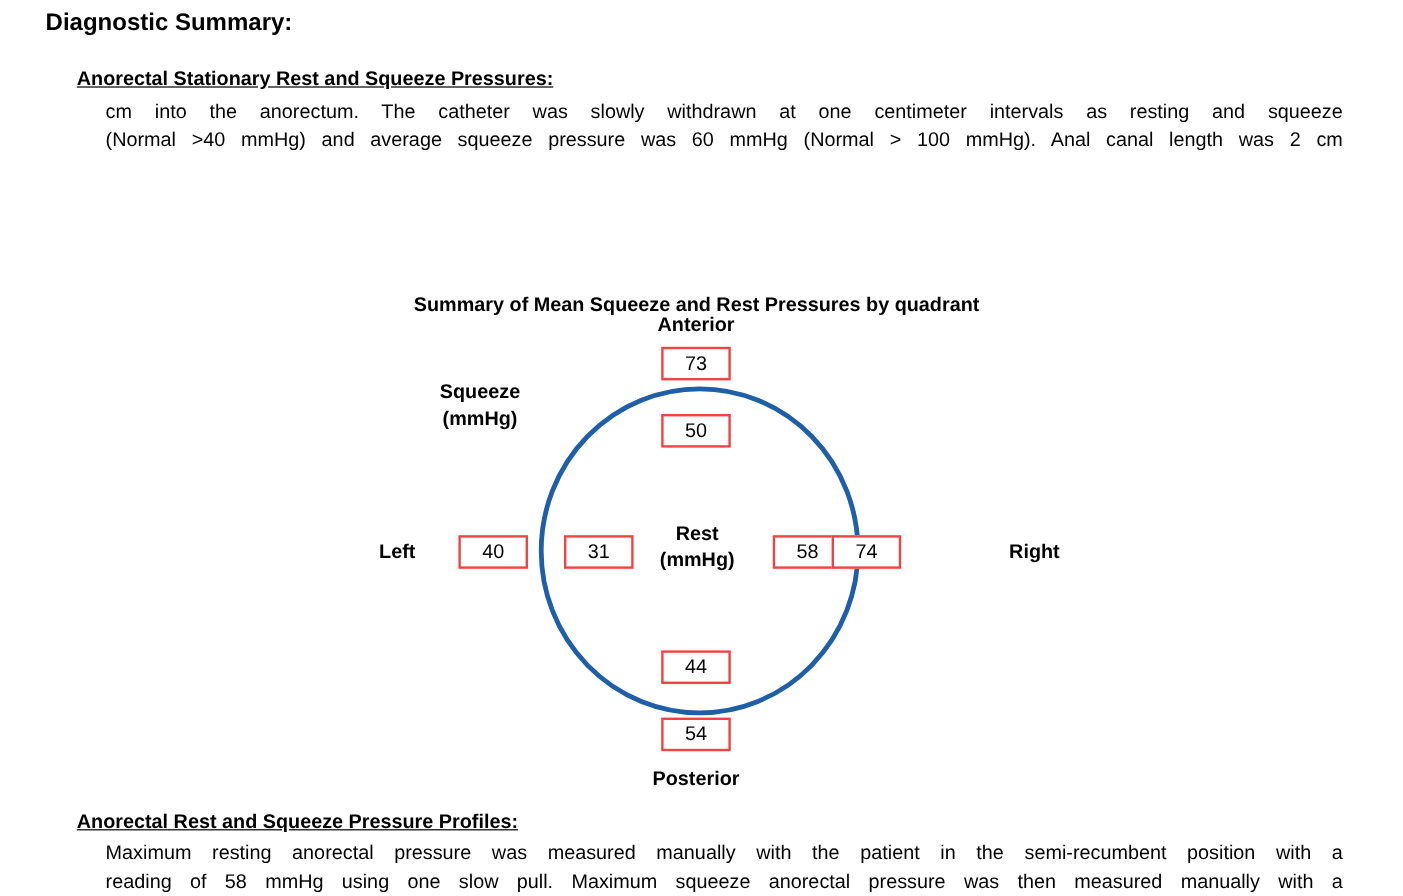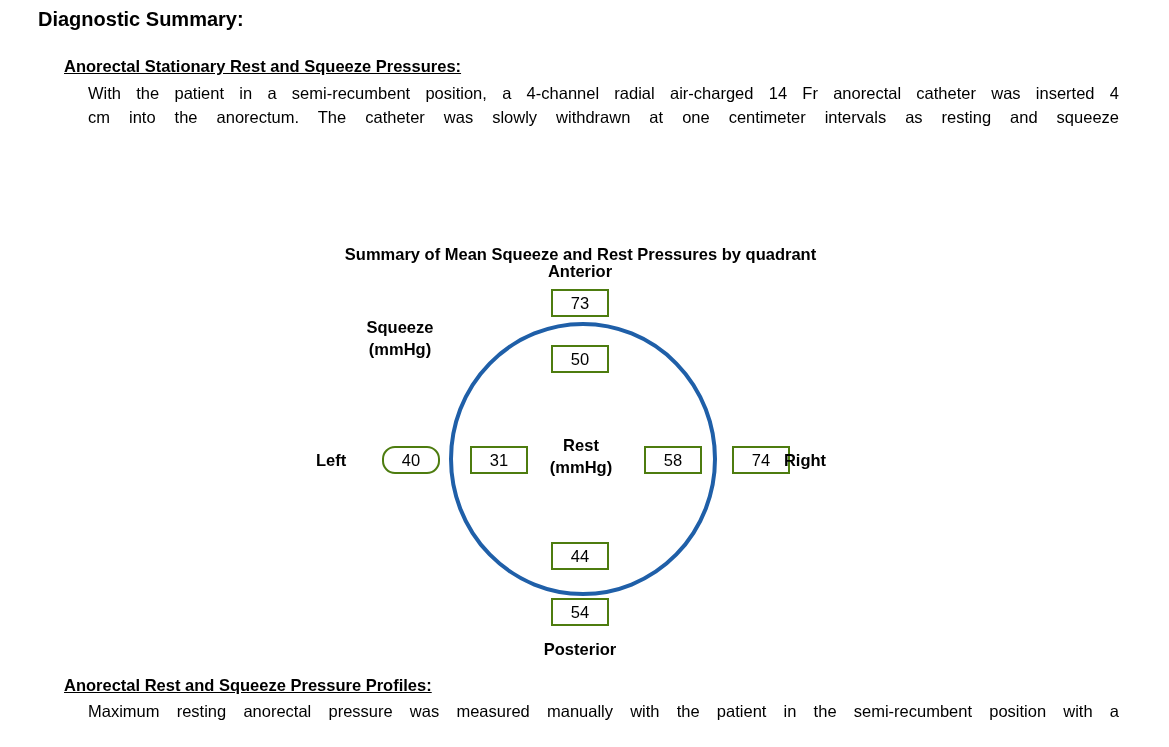--- a/index.html
+++ b/index.html
@@ -6,65 +6,66 @@
   body { width: 1169px; height: 747px; position: relative; overflow: hidden;
          font-family: "Liberation Sans", sans-serif; color: #000; }
   .abs { position: absolute; }
   .h1 { left: 38px; top: 8px; font-size: 20px; font-weight: bold; }
   .h2 { left: 64px; font-size: 16.5px; font-weight: bold; text-decoration: underline; }
   .para { left: 88px; width: 1031px; font-size: 16.5px; line-height: 24px; text-align: justify; }
   .para .line { display: block; text-align: justify; text-align-last: justify; white-space: nowrap; }
   .para .line.last { text-align-last: left; }
   .fig-title { left: 0; width: 1161px; top: 245px; text-align: center; font-size: 16.5px; font-weight: bold; }
   .lbl { font-size: 16.5px; font-weight: bold; text-align: center; line-height: 22px; }
-  .box { width: 58px; height: 28px; border: 2px solid #4d7c0f; box-sizing: border-box;
+  .box { width: 58px; height: 28px; border: 2px solid #ef4444; box-sizing: border-box;
          font-size: 16.5px; text-align: center; line-height: 24px; background: #fff; }
   svg.ring { position: absolute; left: 0; top: 0; }
 </style>
 </head>
 <body>
 
 <div class="abs h1">Diagnostic Summary:</div>
 
 <div class="abs h2" style="top:57px;">Anorectal Stationary Rest and Squeeze Pressures:</div>
 
 <div class="abs para" style="top:81px;">
-  <span class="line">With the patient in a semi-recumbent position, a 4-channel radial air-charged 14 Fr anorectal catheter was inserted 4</span>
   <span class="line">cm into the anorectum.   The catheter was slowly withdrawn at one centimeter intervals as resting and squeeze</span>
+  <span class="line">(Normal &gt;40 mmHg) and average squeeze pressure was 60 mmHg (Normal &gt; 100 mmHg).   Anal canal length was 2 cm</span>
 </div>
 
 <div class="abs fig-title">Summary of Mean Squeeze and Rest Pressures by quadrant</div>
 
 <svg class="ring" width="1169" height="747">
   <ellipse cx="583" cy="459" rx="132" ry="135" fill="none" stroke="#1f5fa8" stroke-width="4"></ellipse>
 </svg>
 
 <div class="abs lbl" style="left:530px; top:260px; width:100px;">Anterior</div>
 <div class="abs box" style="left:551px; top:289px;">73</div>
 <div class="abs box" style="left:551px; top:345px;">50</div>
 
 <div class="abs lbl" style="left:350px; top:316px; width:100px;">
   <div>Squeeze</div>
   <div>(mmHg)</div>
 </div>
 
 <div class="abs lbl" style="left:300px; top:449px; width:62px;">Left</div>
-<div class="abs box" style="left:382px; top:446px;border-radius:13px;">40</div>
+<div class="abs box" style="left:382px; top:446px;">40</div>
 <div class="abs box" style="left:470px; top:446px;">31</div>
 
 <div class="abs lbl" style="left:531px; top:434px; width:100px;">
   <div>Rest</div>
   <div>(mmHg)</div>
 </div>
 
 <div class="abs box" style="left:644px; top:446px;">58</div>
-<div class="abs box" style="left:732px; top:446px;">74</div>
-<div class="abs lbl" style="left:773px; top:449px; width:64px;">Right</div>
+<div class="abs box" style="left:693px; top:446px;">74</div>
+<div class="abs lbl" style="left:830px; top:449px; width:64px;">Right</div>
 
 <div class="abs box" style="left:551px; top:542px;">44</div>
 <div class="abs box" style="left:551px; top:598px;">54</div>
 <div class="abs lbl" style="left:520px; top:638px; width:120px;">Posterior</div>
 
 <div class="abs h2" style="top:676px;">Anorectal Rest and Squeeze Pressure Profiles:</div>
 
 <div class="abs para" style="top:699px;">
   <span class="line">Maximum resting anorectal pressure was measured manually with the patient in the semi-recumbent position with a</span>
+  <span class="line">reading of 58 mmHg using one slow pull.   Maximum squeeze anorectal pressure was then measured manually with a</span>
 </div>
 
 </body></html>

